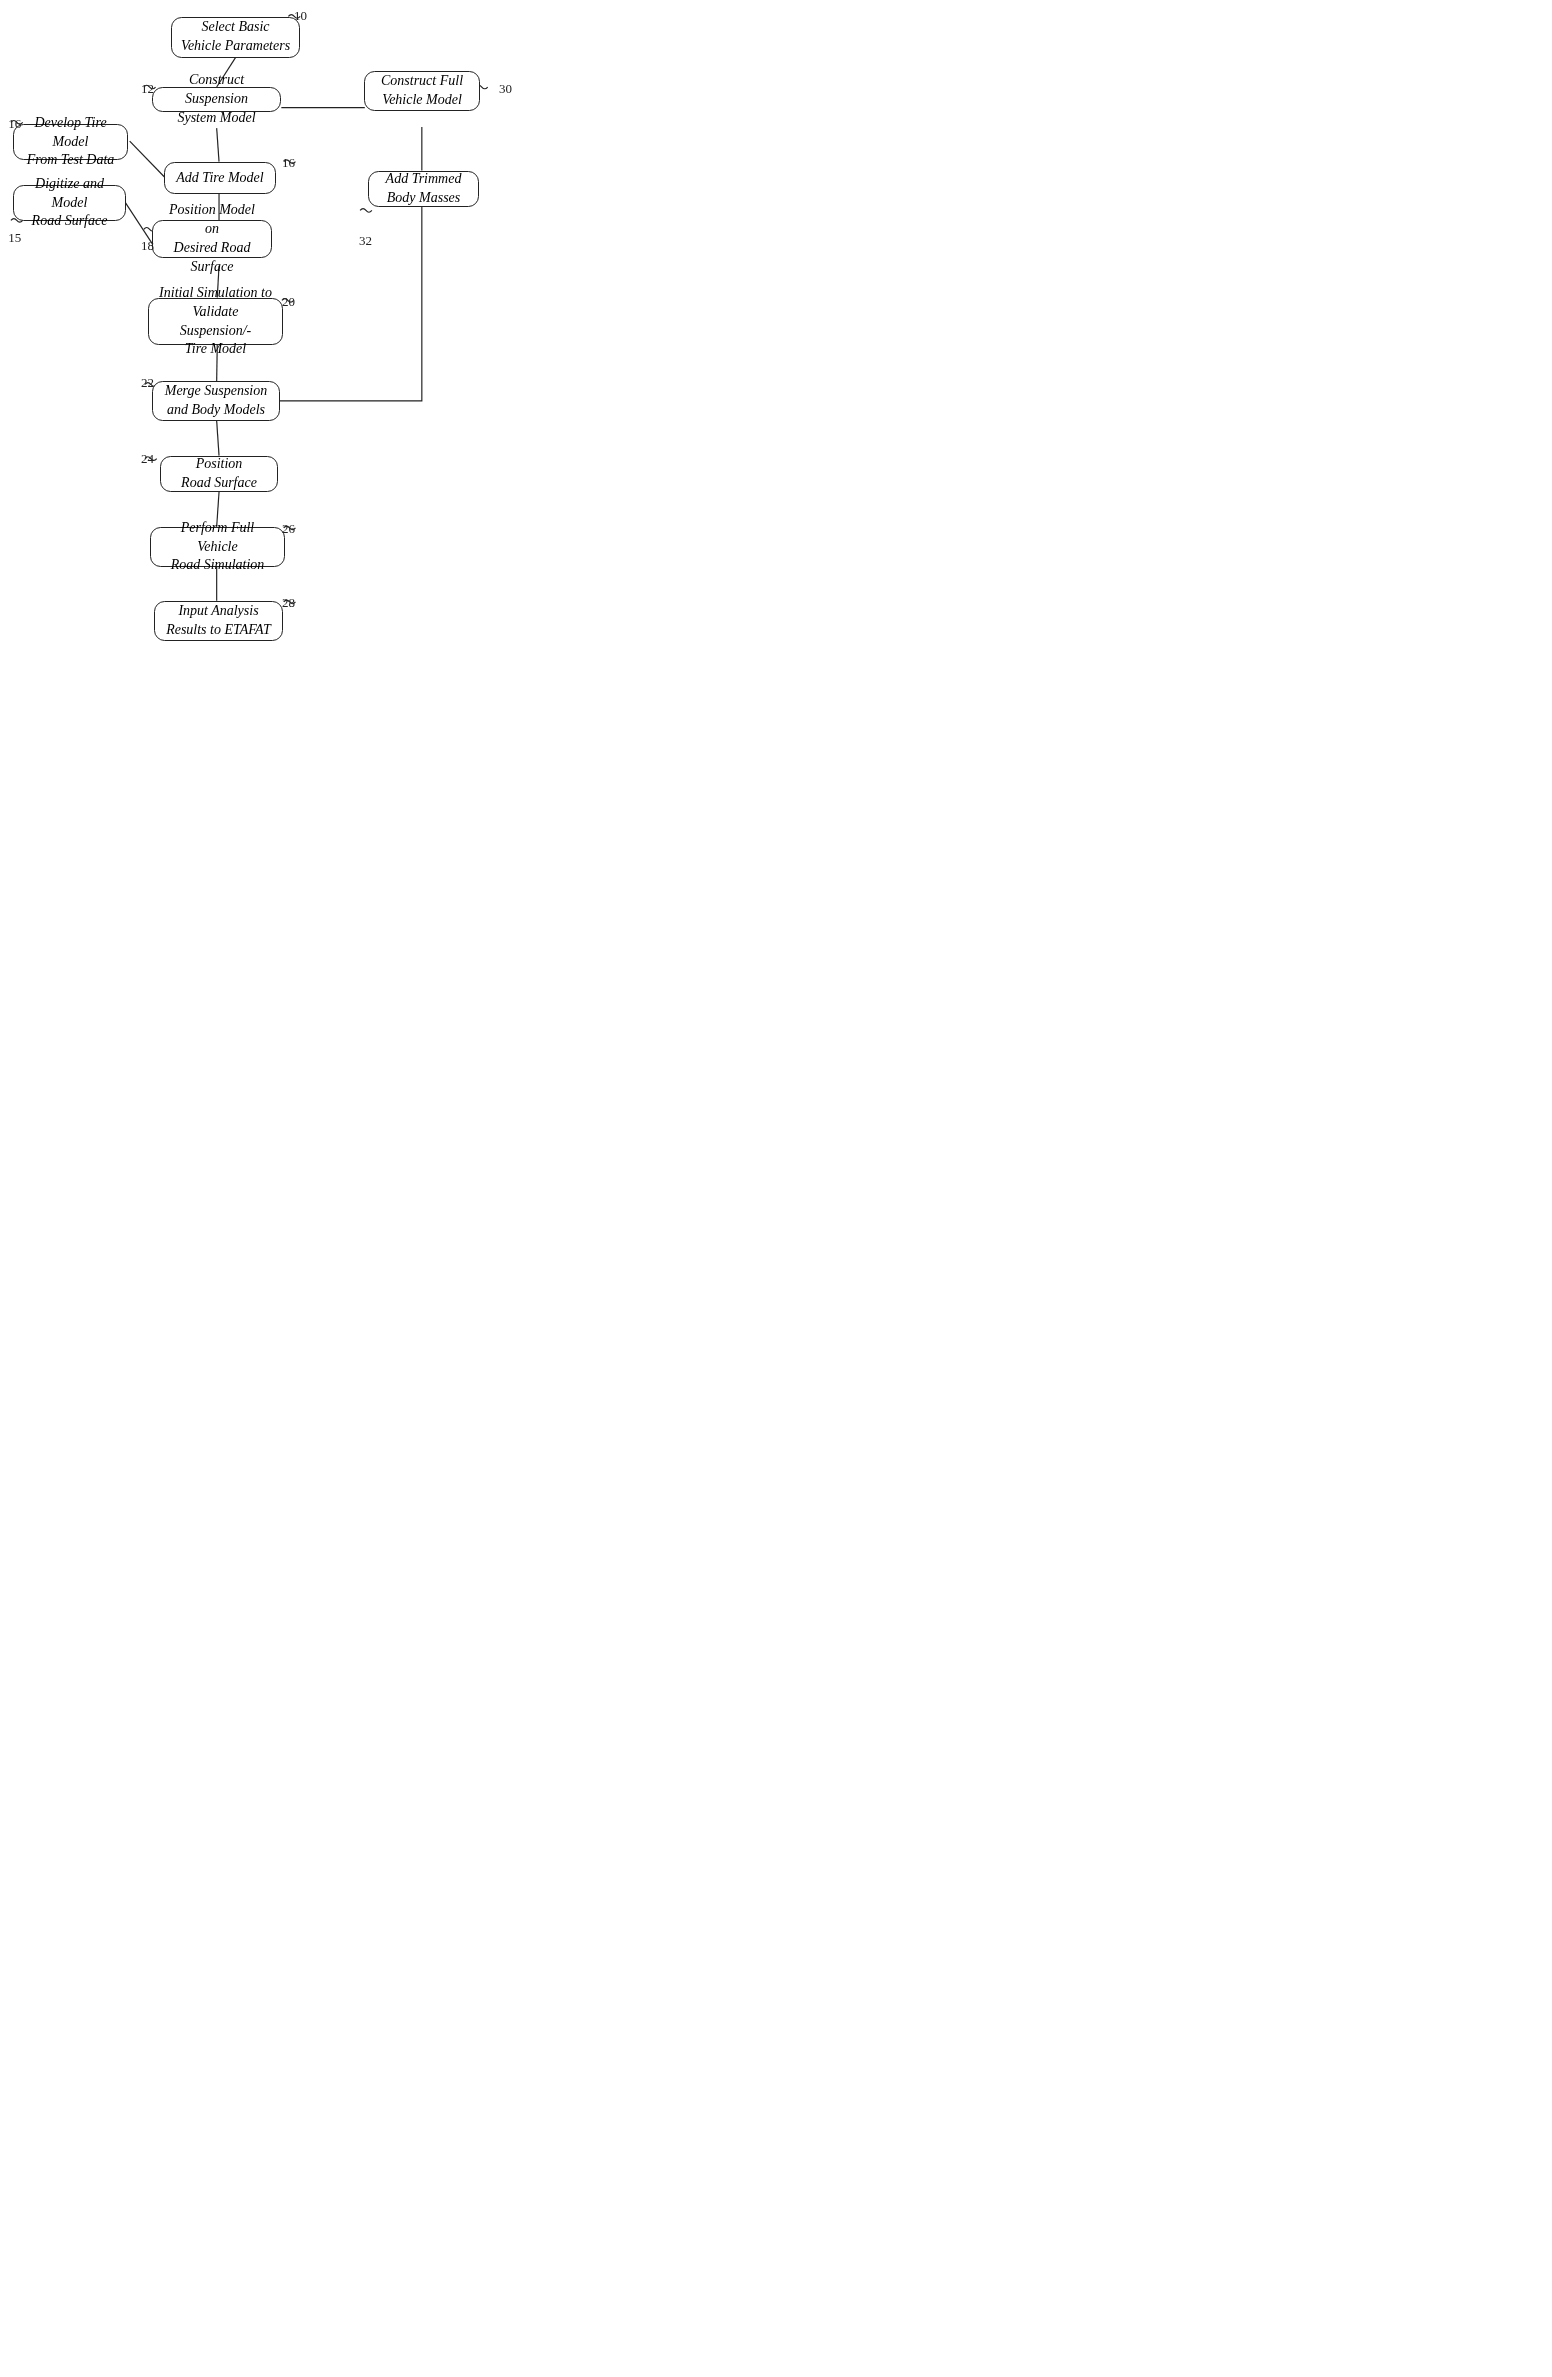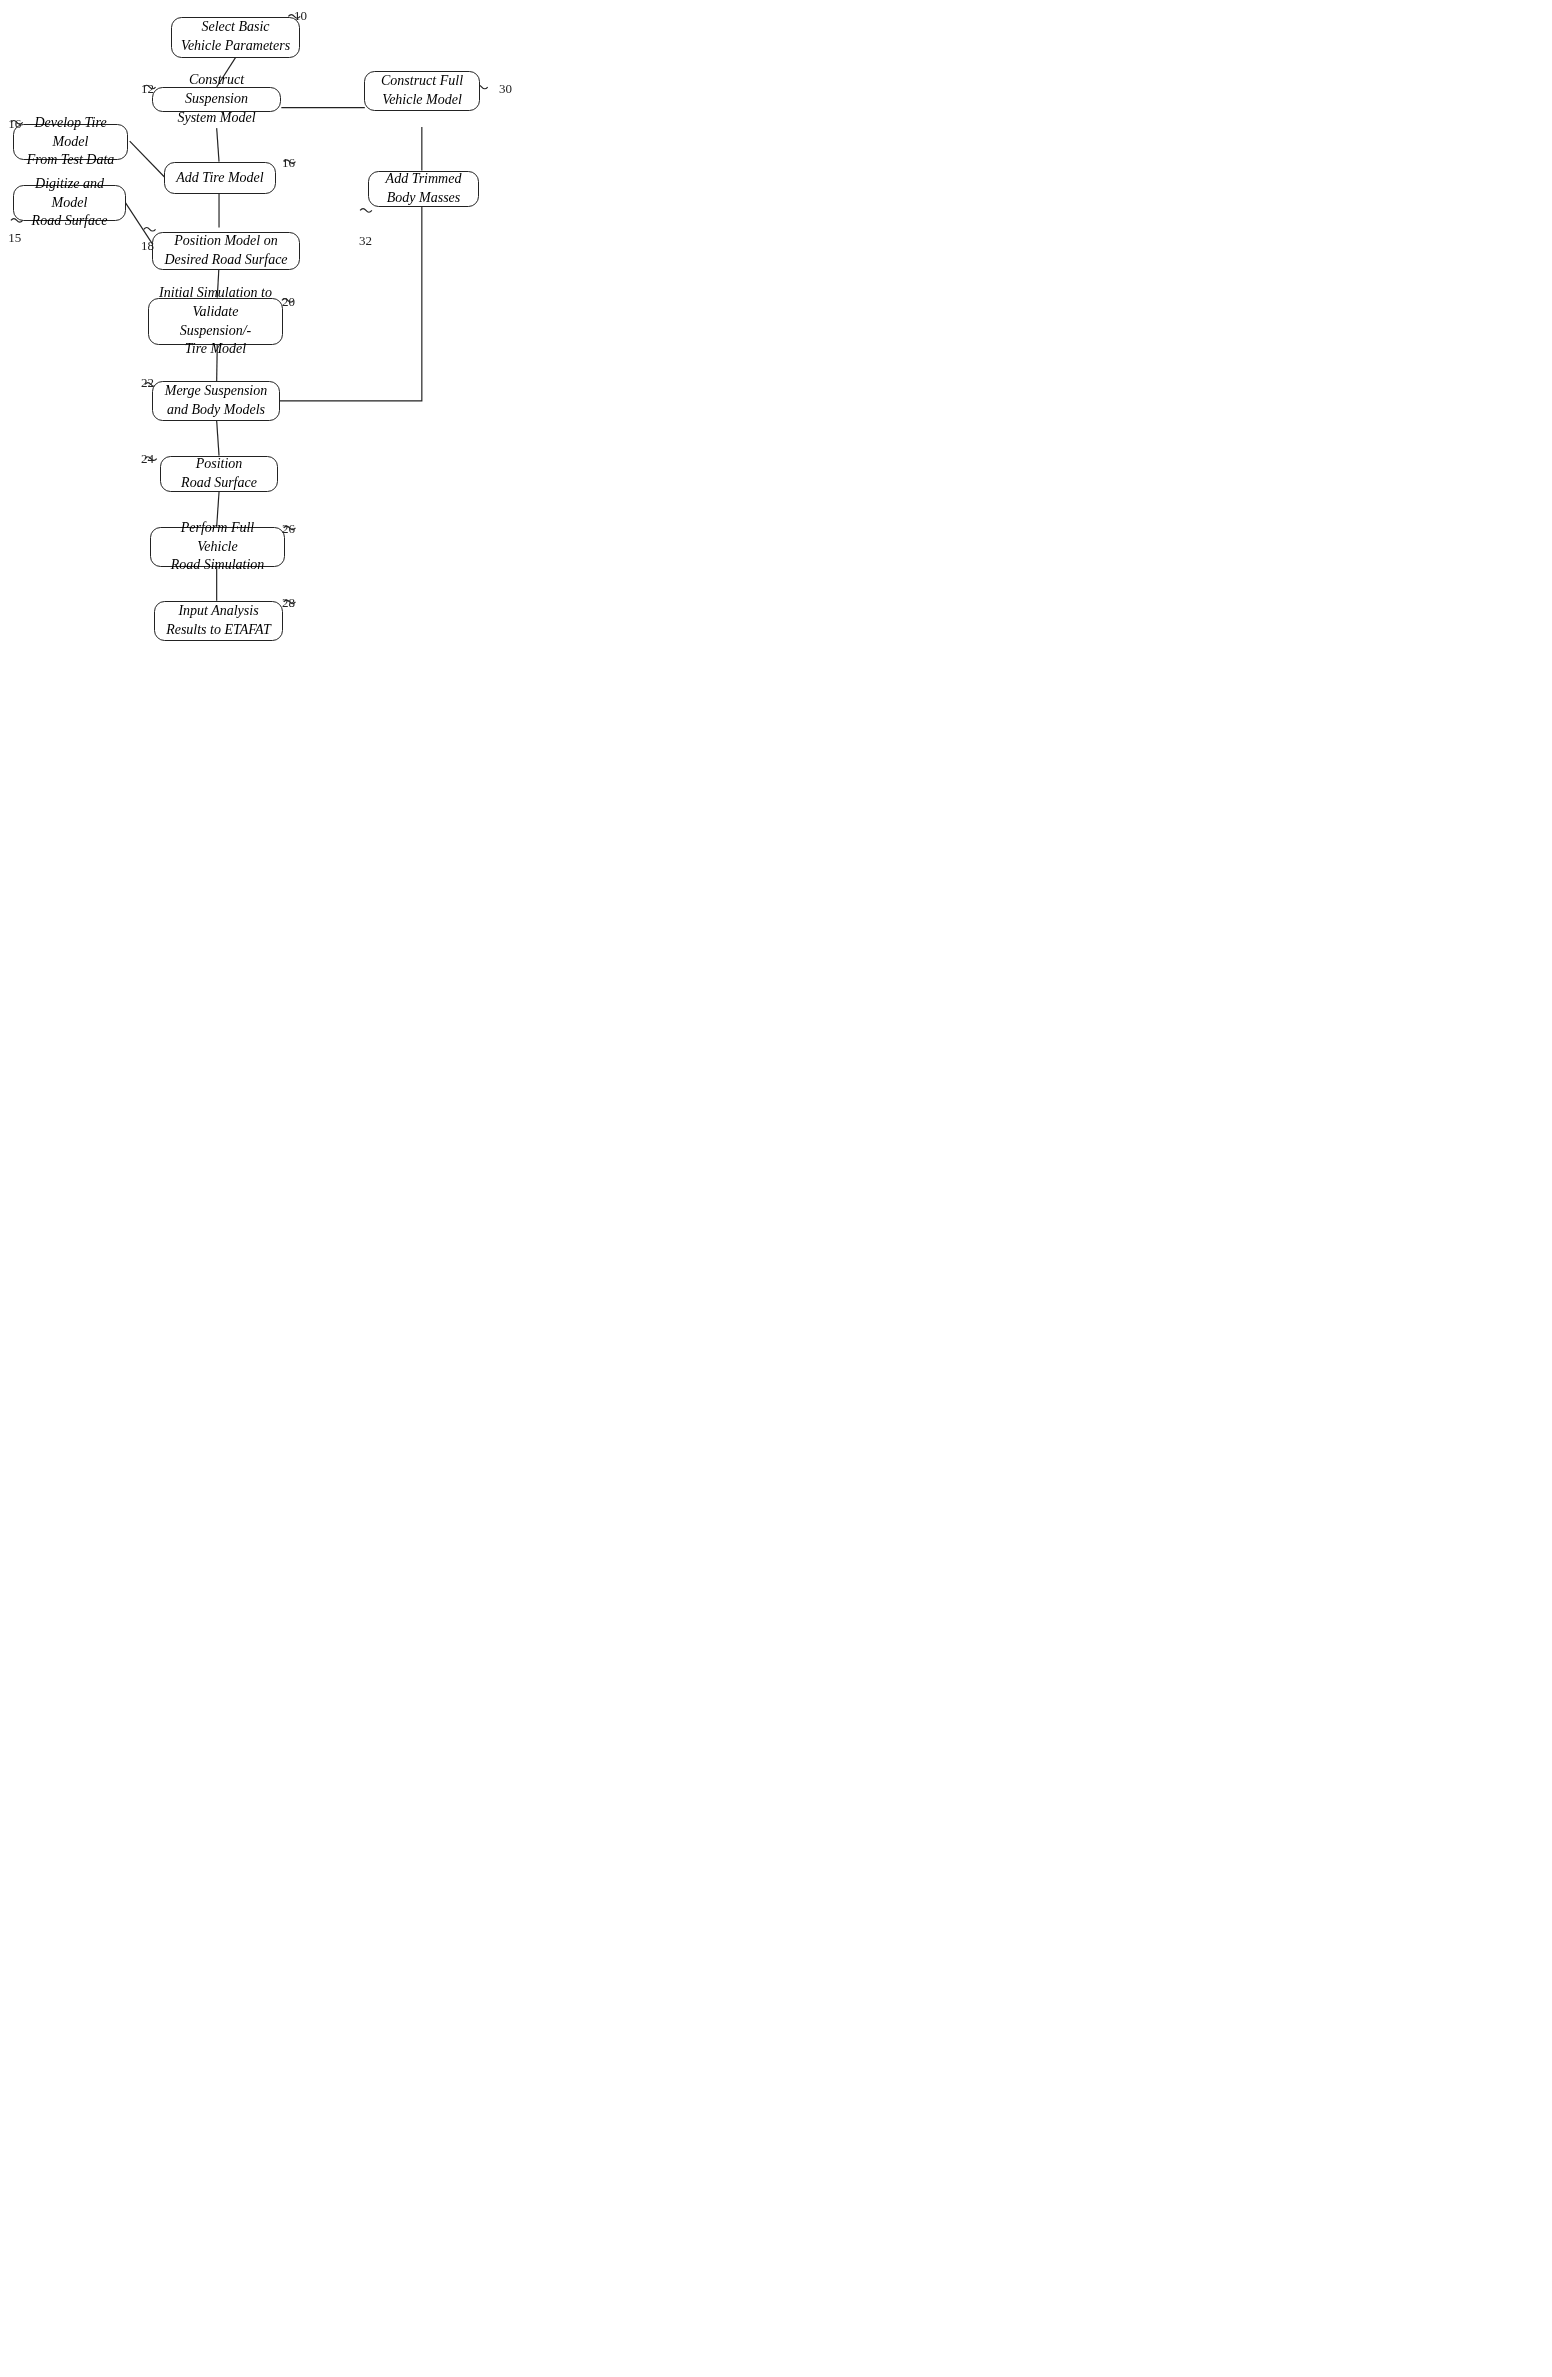--- a/index.html
+++ b/index.html
@@ -125,21 +125,21 @@
   </div>
 
   <div class="flow-box" style="left:164px; top:162px; width:112px; height:32px;">
     <span>Add Tire Model</span>
   </div>
 
   <div class="flow-box" style="left:13px; top:185px; width:113px; height:36px;">
     <span>Digitize and Model<br>Road Surface</span>
   </div>
 
-  <div class="flow-box" style="left:152px; top:232px; width:148px; height:38px;">
+  <div class="flow-box" style="left:152px; top:220px; width:120px; height:38px;">
     <span>Position Model on<br>Desired Road Surface</span>
   </div>
 
   <div class="flow-box" style="left:148px; top:298px; width:135px; height:47px;">
     <span>Initial Simulation to<br>Validate Suspension/-<br>Tire Model</span>
   </div>
 
   <div class="flow-box" style="left:152px; top:381px; width:128px; height:40px;">
     <span>Merge Suspension<br>and Body Models</span>
   </div>

